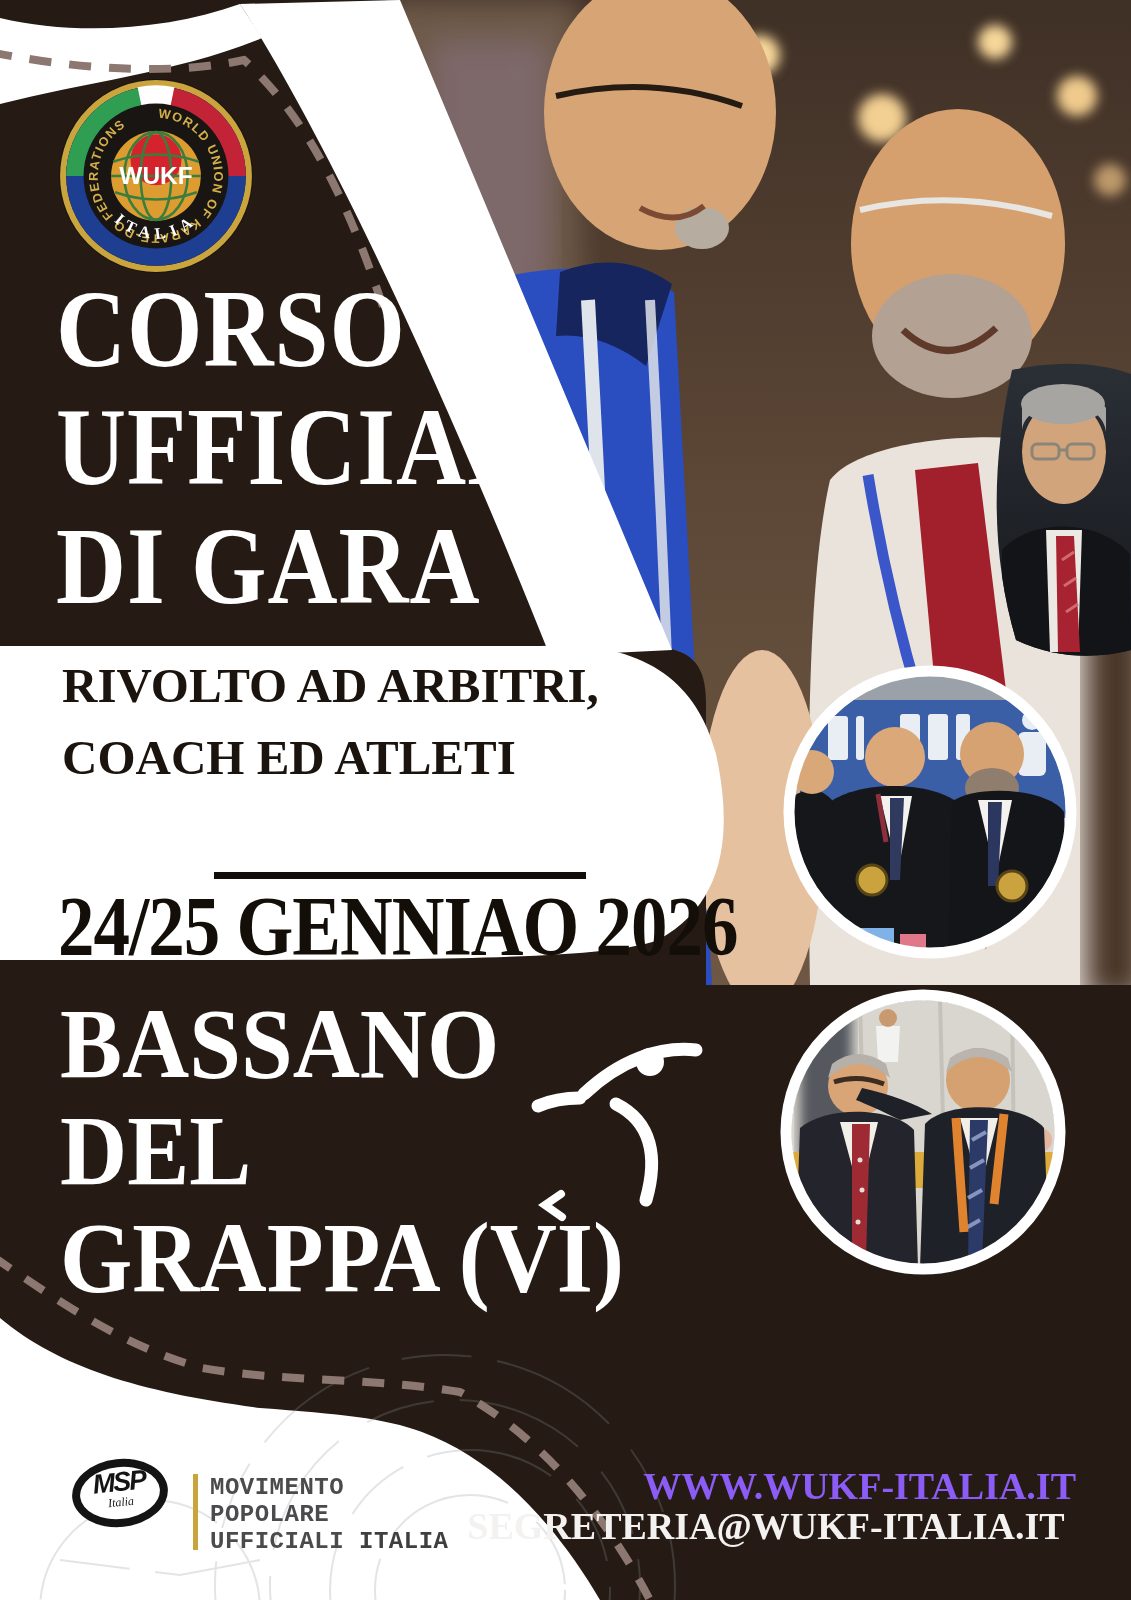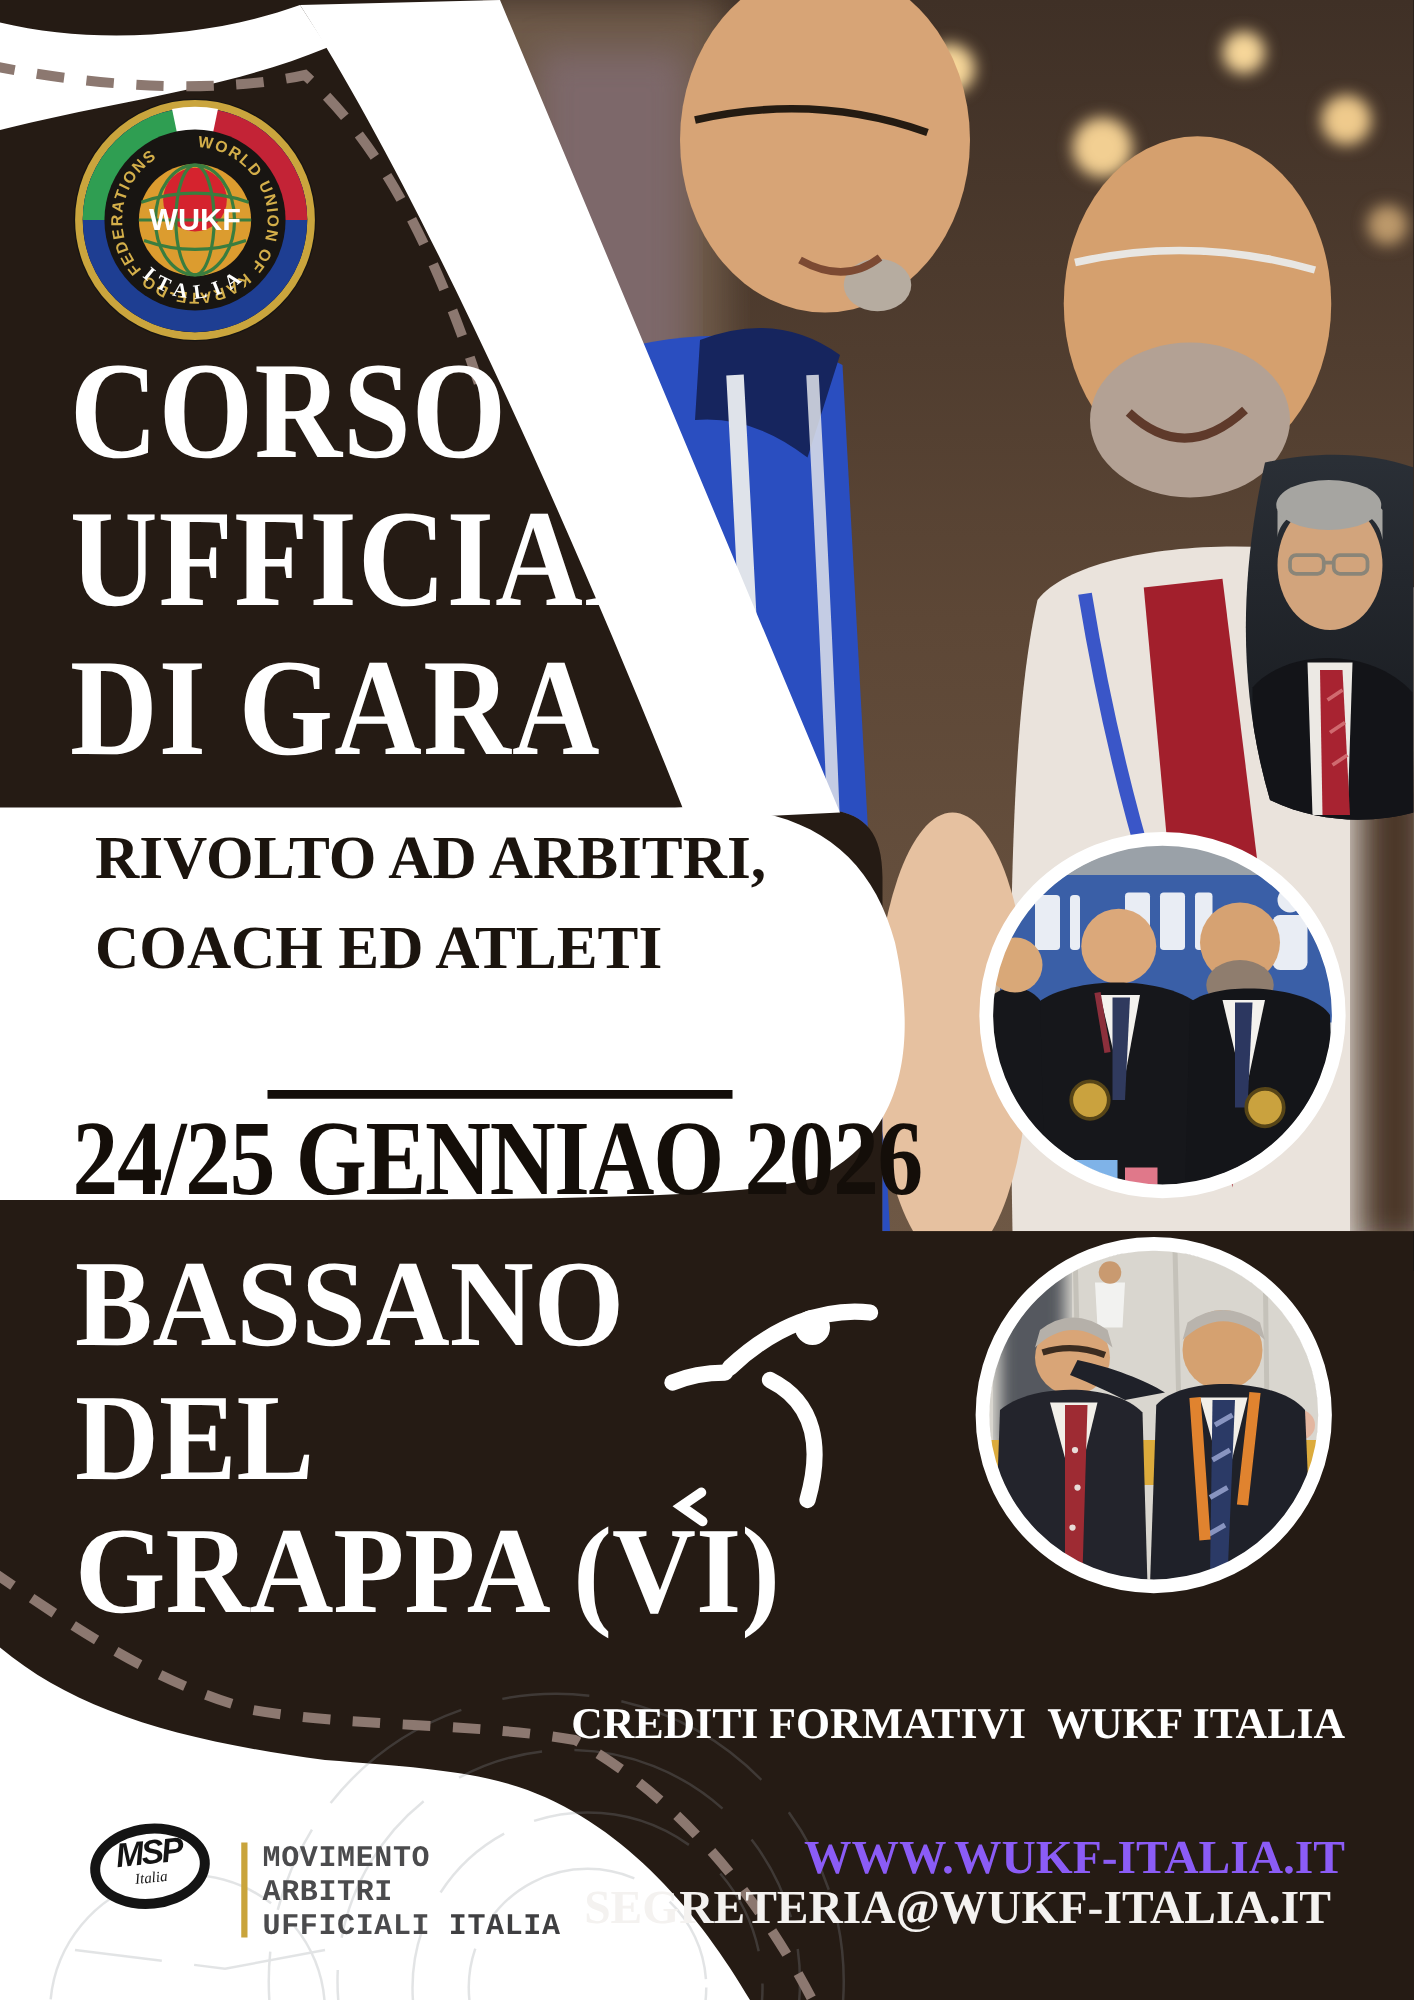--- a/index.html
+++ b/index.html
@@ -10,21 +10,21 @@
   }
   .bg-svg{position:absolute;left:0;top:0;width:1131px;height:1600px;z-index:1;}
   .layer{position:absolute;z-index:3;}
   
   .title{
     left:56px;top:270px;
     font-size:97px;line-height:104px;font-weight:700;color:#ffffff;
     letter-spacing:1px;transform:scaleY(1.14);transform-origin:left top;white-space:nowrap;
   }
   .audience{
-    left:76px;top:650px;
+    left:62px;top:650px;
     font-size:49px;line-height:72px;font-weight:700;color:#1b140e;white-space:nowrap;
   }
   .divider{left:214px;top:872px;width:372px;height:7px;background:#130d09;}
   .date{
     left:58px;top:878px;font-size:73px;font-weight:700;color:#140e09;
     letter-spacing:-1px;transform:scaleY(1.17);transform-origin:left top;white-space:nowrap;
   }
   .location{
     left:60px;top:990px;font-size:93px;line-height:101px;font-weight:700;color:#ffffff;
     transform:scaleY(1.06);transform-origin:left top;white-space:nowrap;
@@ -298,21 +298,20 @@
 
   <div class="layer date">24/25 GENNIAO 2026</div>
 
   <div class="layer location">
     <div>BASSANO</div>
     <div>DEL</div>
     <div>GRAPPA (VI)</div>
   </div>
 
   <div class="layer credits">
-    <div>CREDITI FORMATIVI&nbsp; WUKF ITALIA</div>
   </div>
 
   <div class="layer website">WWW.WUKF-ITALIA.IT</div>
   <div class="layer email">SEGRETERIA@WUKF-ITALIA.IT</div>
 
   <div class="layer msp">
     
     
     
     
@@ -326,17 +325,17 @@
     
     
   </div>
   <div class="msp-oval">
     <div class="acr">MSP</div>
     <div class="sub">Italia</div>
   </div>
   <div class="msp-bar"></div>
   <div class="msp-text">
     <div>MOVIMENTO</div>
-    <div>ARBITRI</div>
+    <div>POPOLARE</div>
     <div><span>UFFICIALI </span><span class="bold">ITALIA</span></div>
   </div>
 
 </div>
 
 </body></html>

